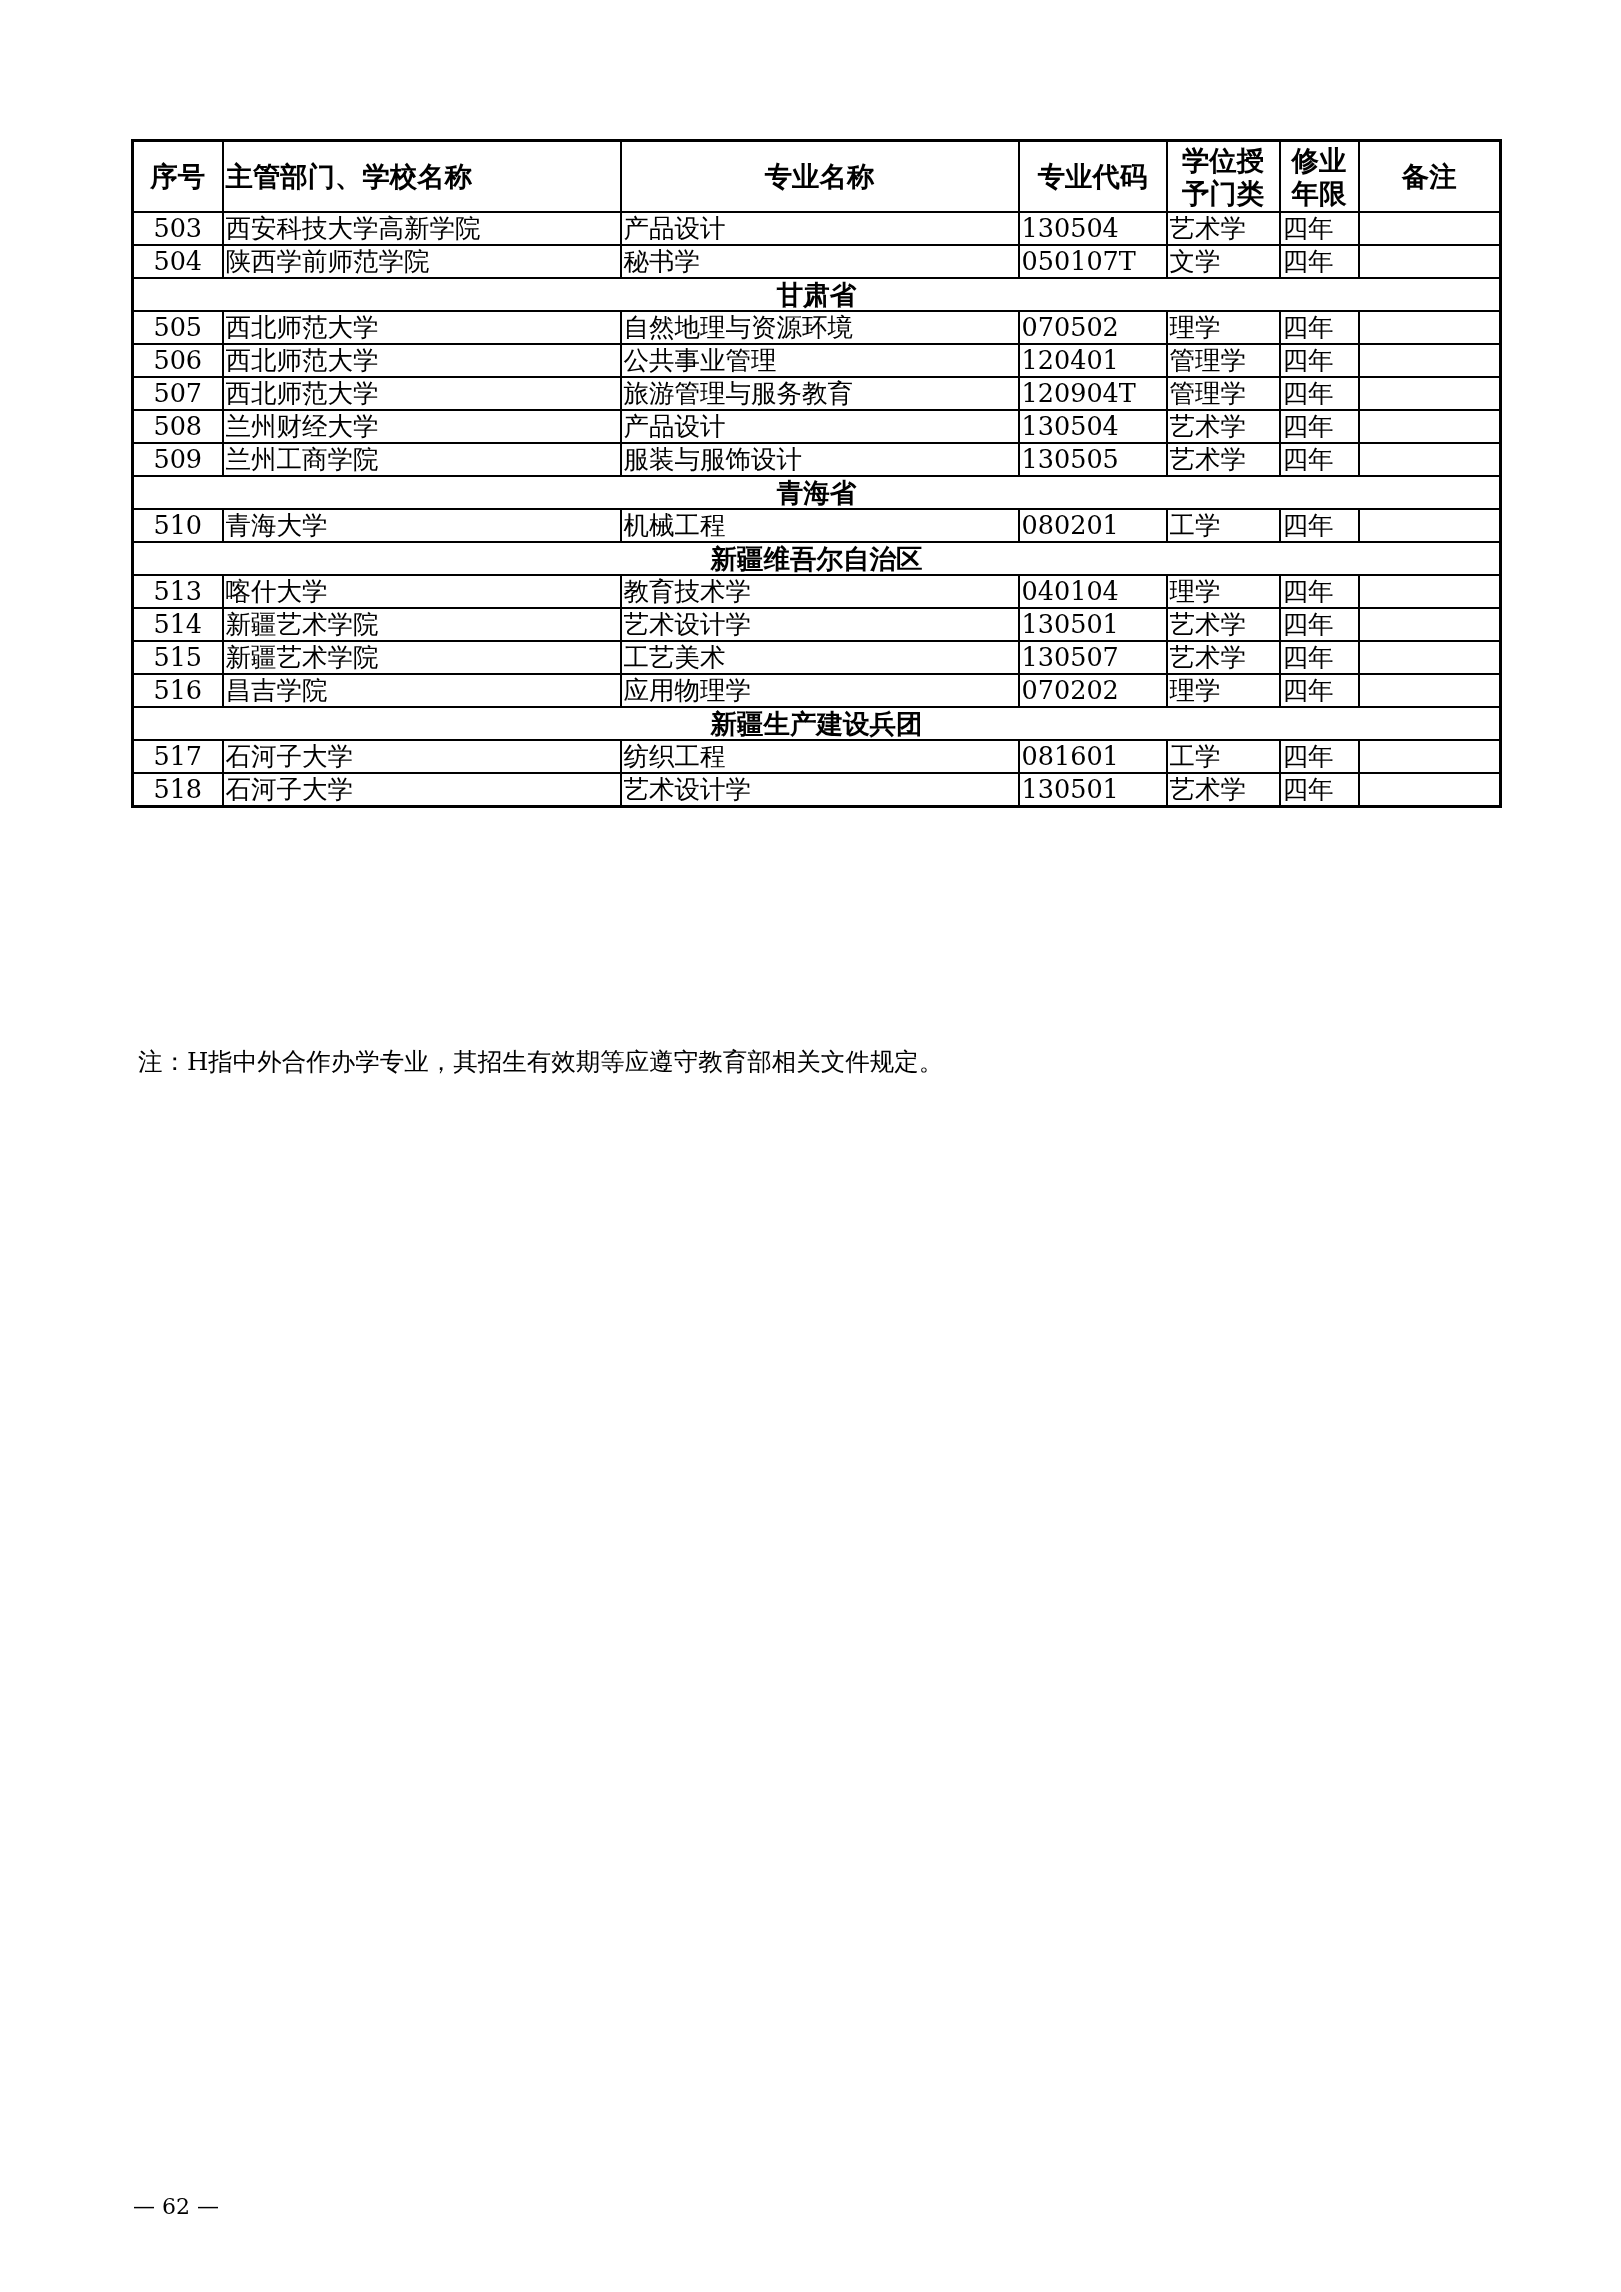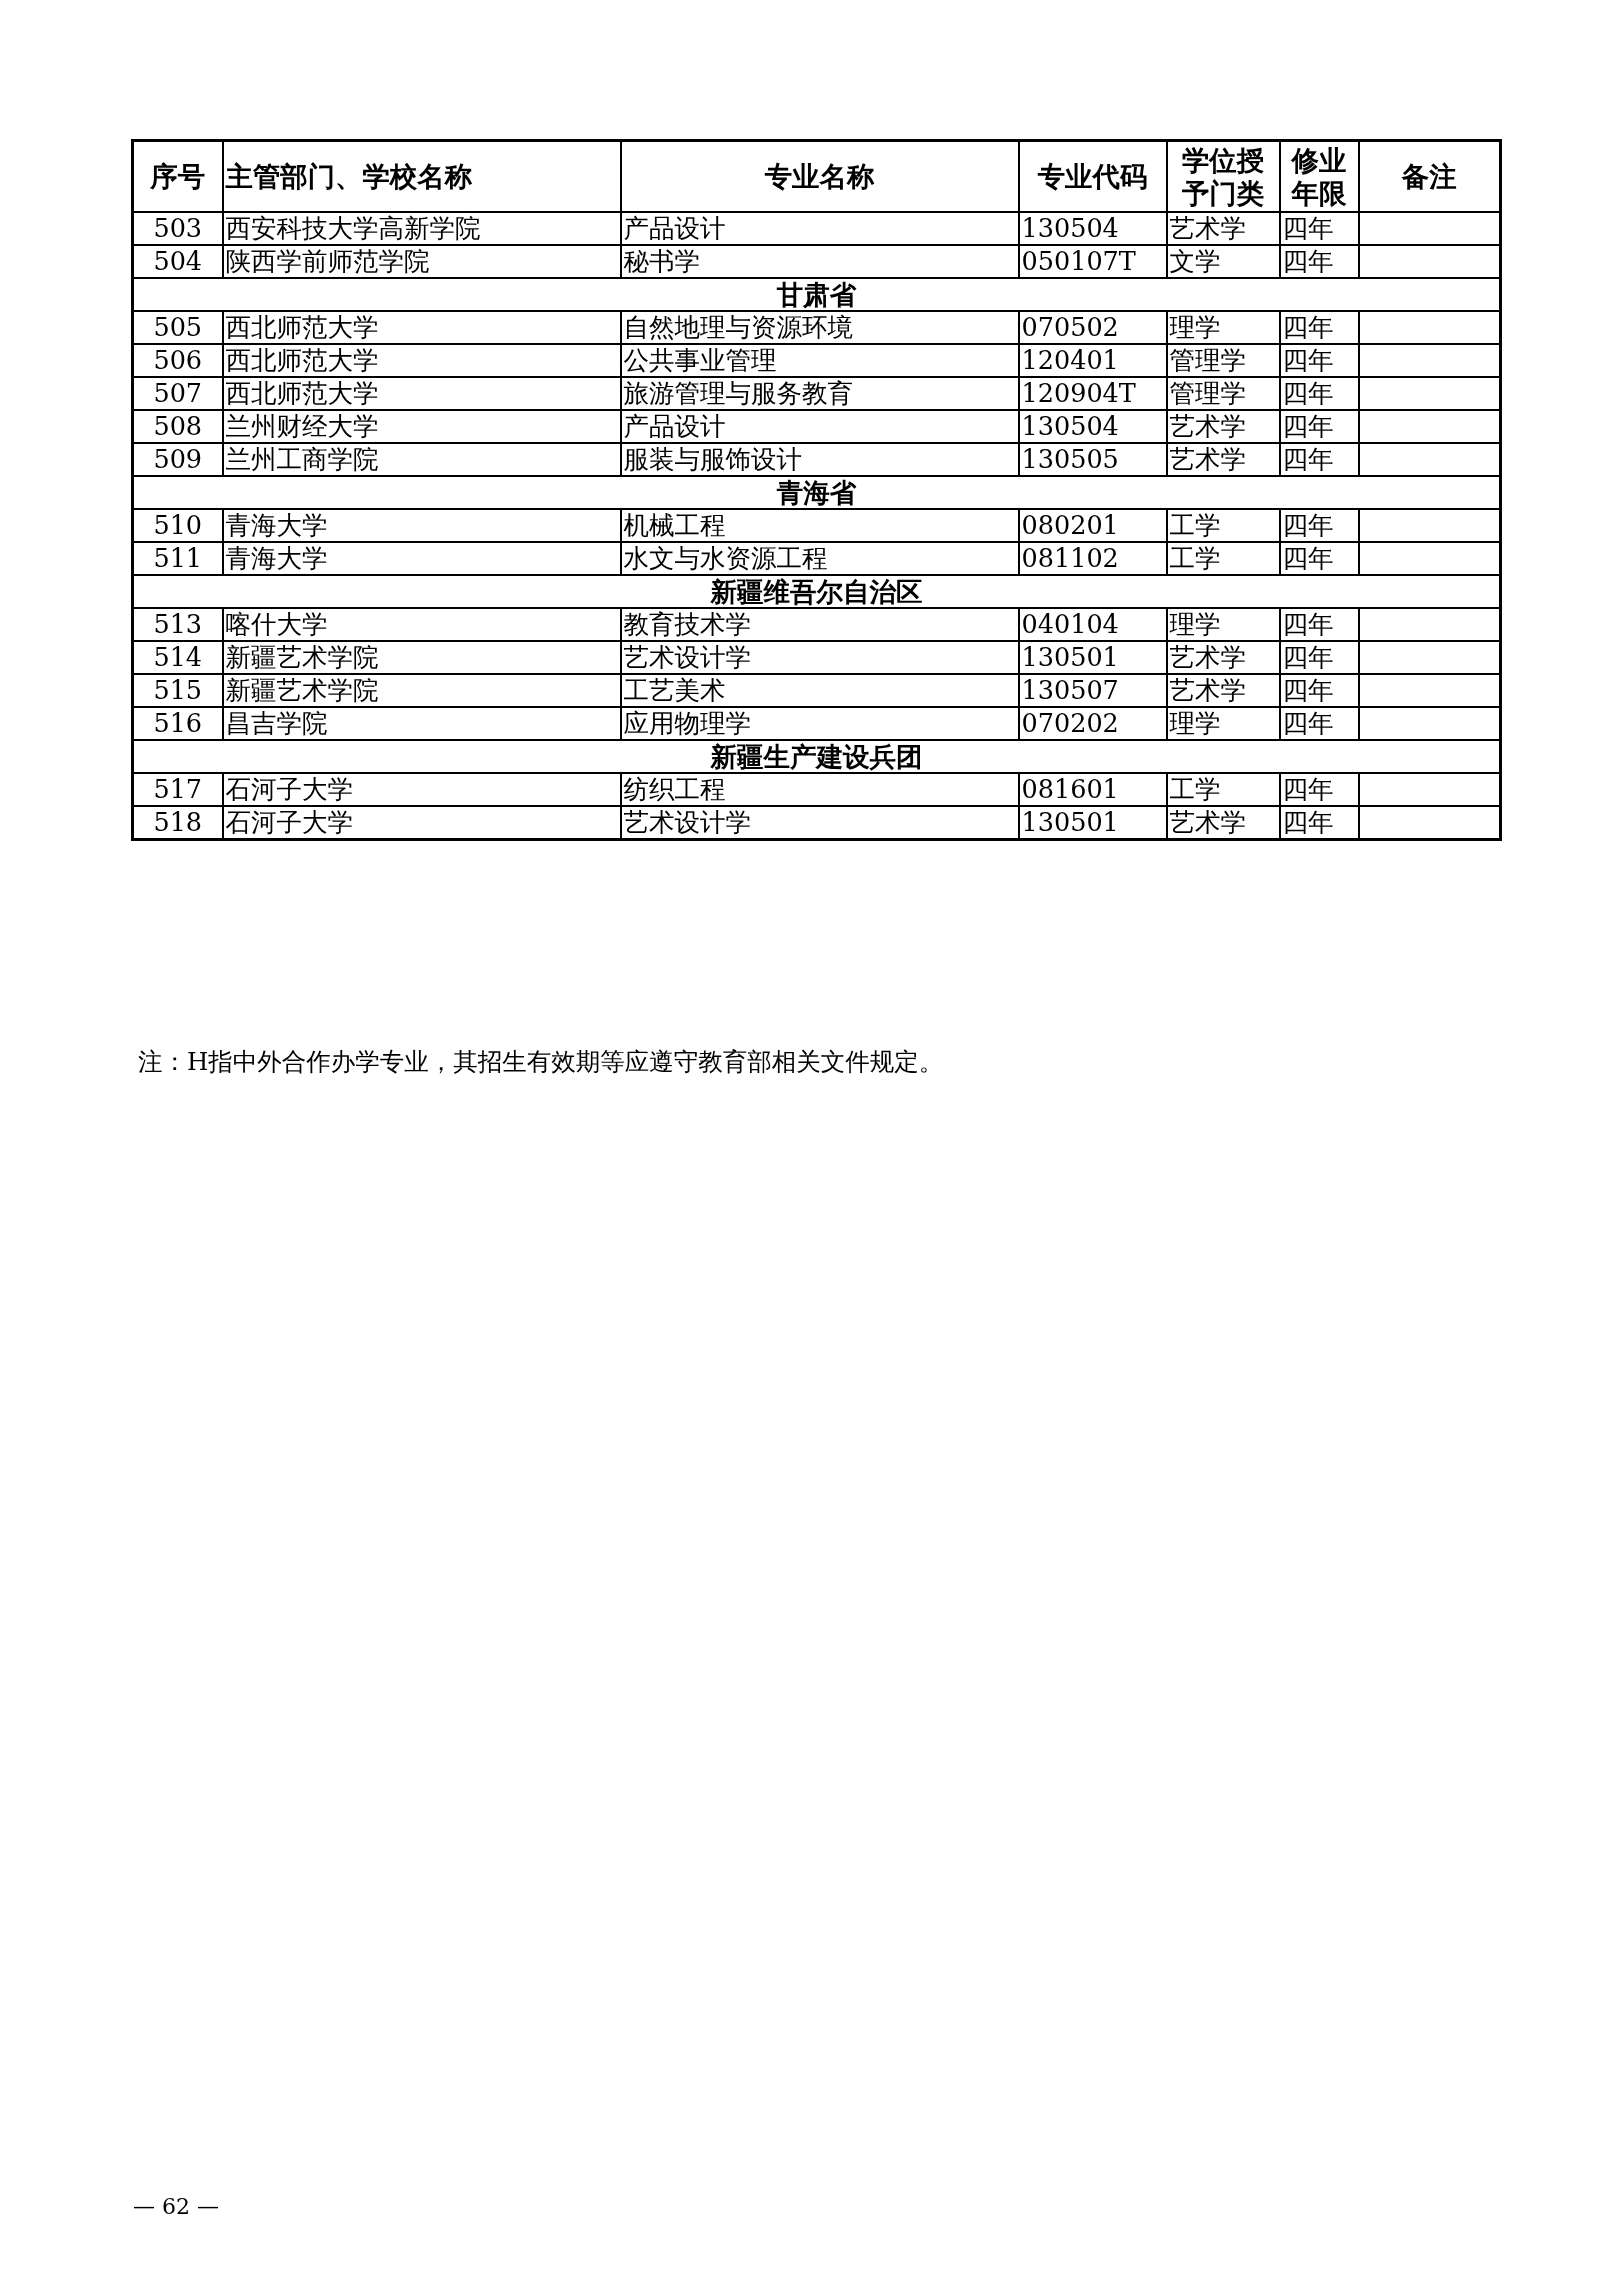--- a/index.html
+++ b/index.html
@@ -117,29 +117,20 @@
       <tr>
         <td class="seq">510</td>
         <td>青海大学</td>
         <td>机械工程</td>
         <td>080201</td>
         <td>工学</td>
         <td>四年</td>
         <td></td>
       </tr>
       <tr>
-        <td class="seq">511</td>
-        <td>青海大学</td>
-        <td>水文与水资源工程</td>
-        <td>081102</td>
-        <td>工学</td>
-        <td>四年</td>
-        <td></td>
-      </tr>
-      <tr>
         <td colspan="7" class="region">新疆维吾尔自治区</td>
       </tr>
       <tr>
         <td class="seq">513</td>
         <td>喀什大学</td>
         <td>教育技术学</td>
         <td>040104</td>
         <td>理学</td>
         <td>四年</td>
         <td></td>

